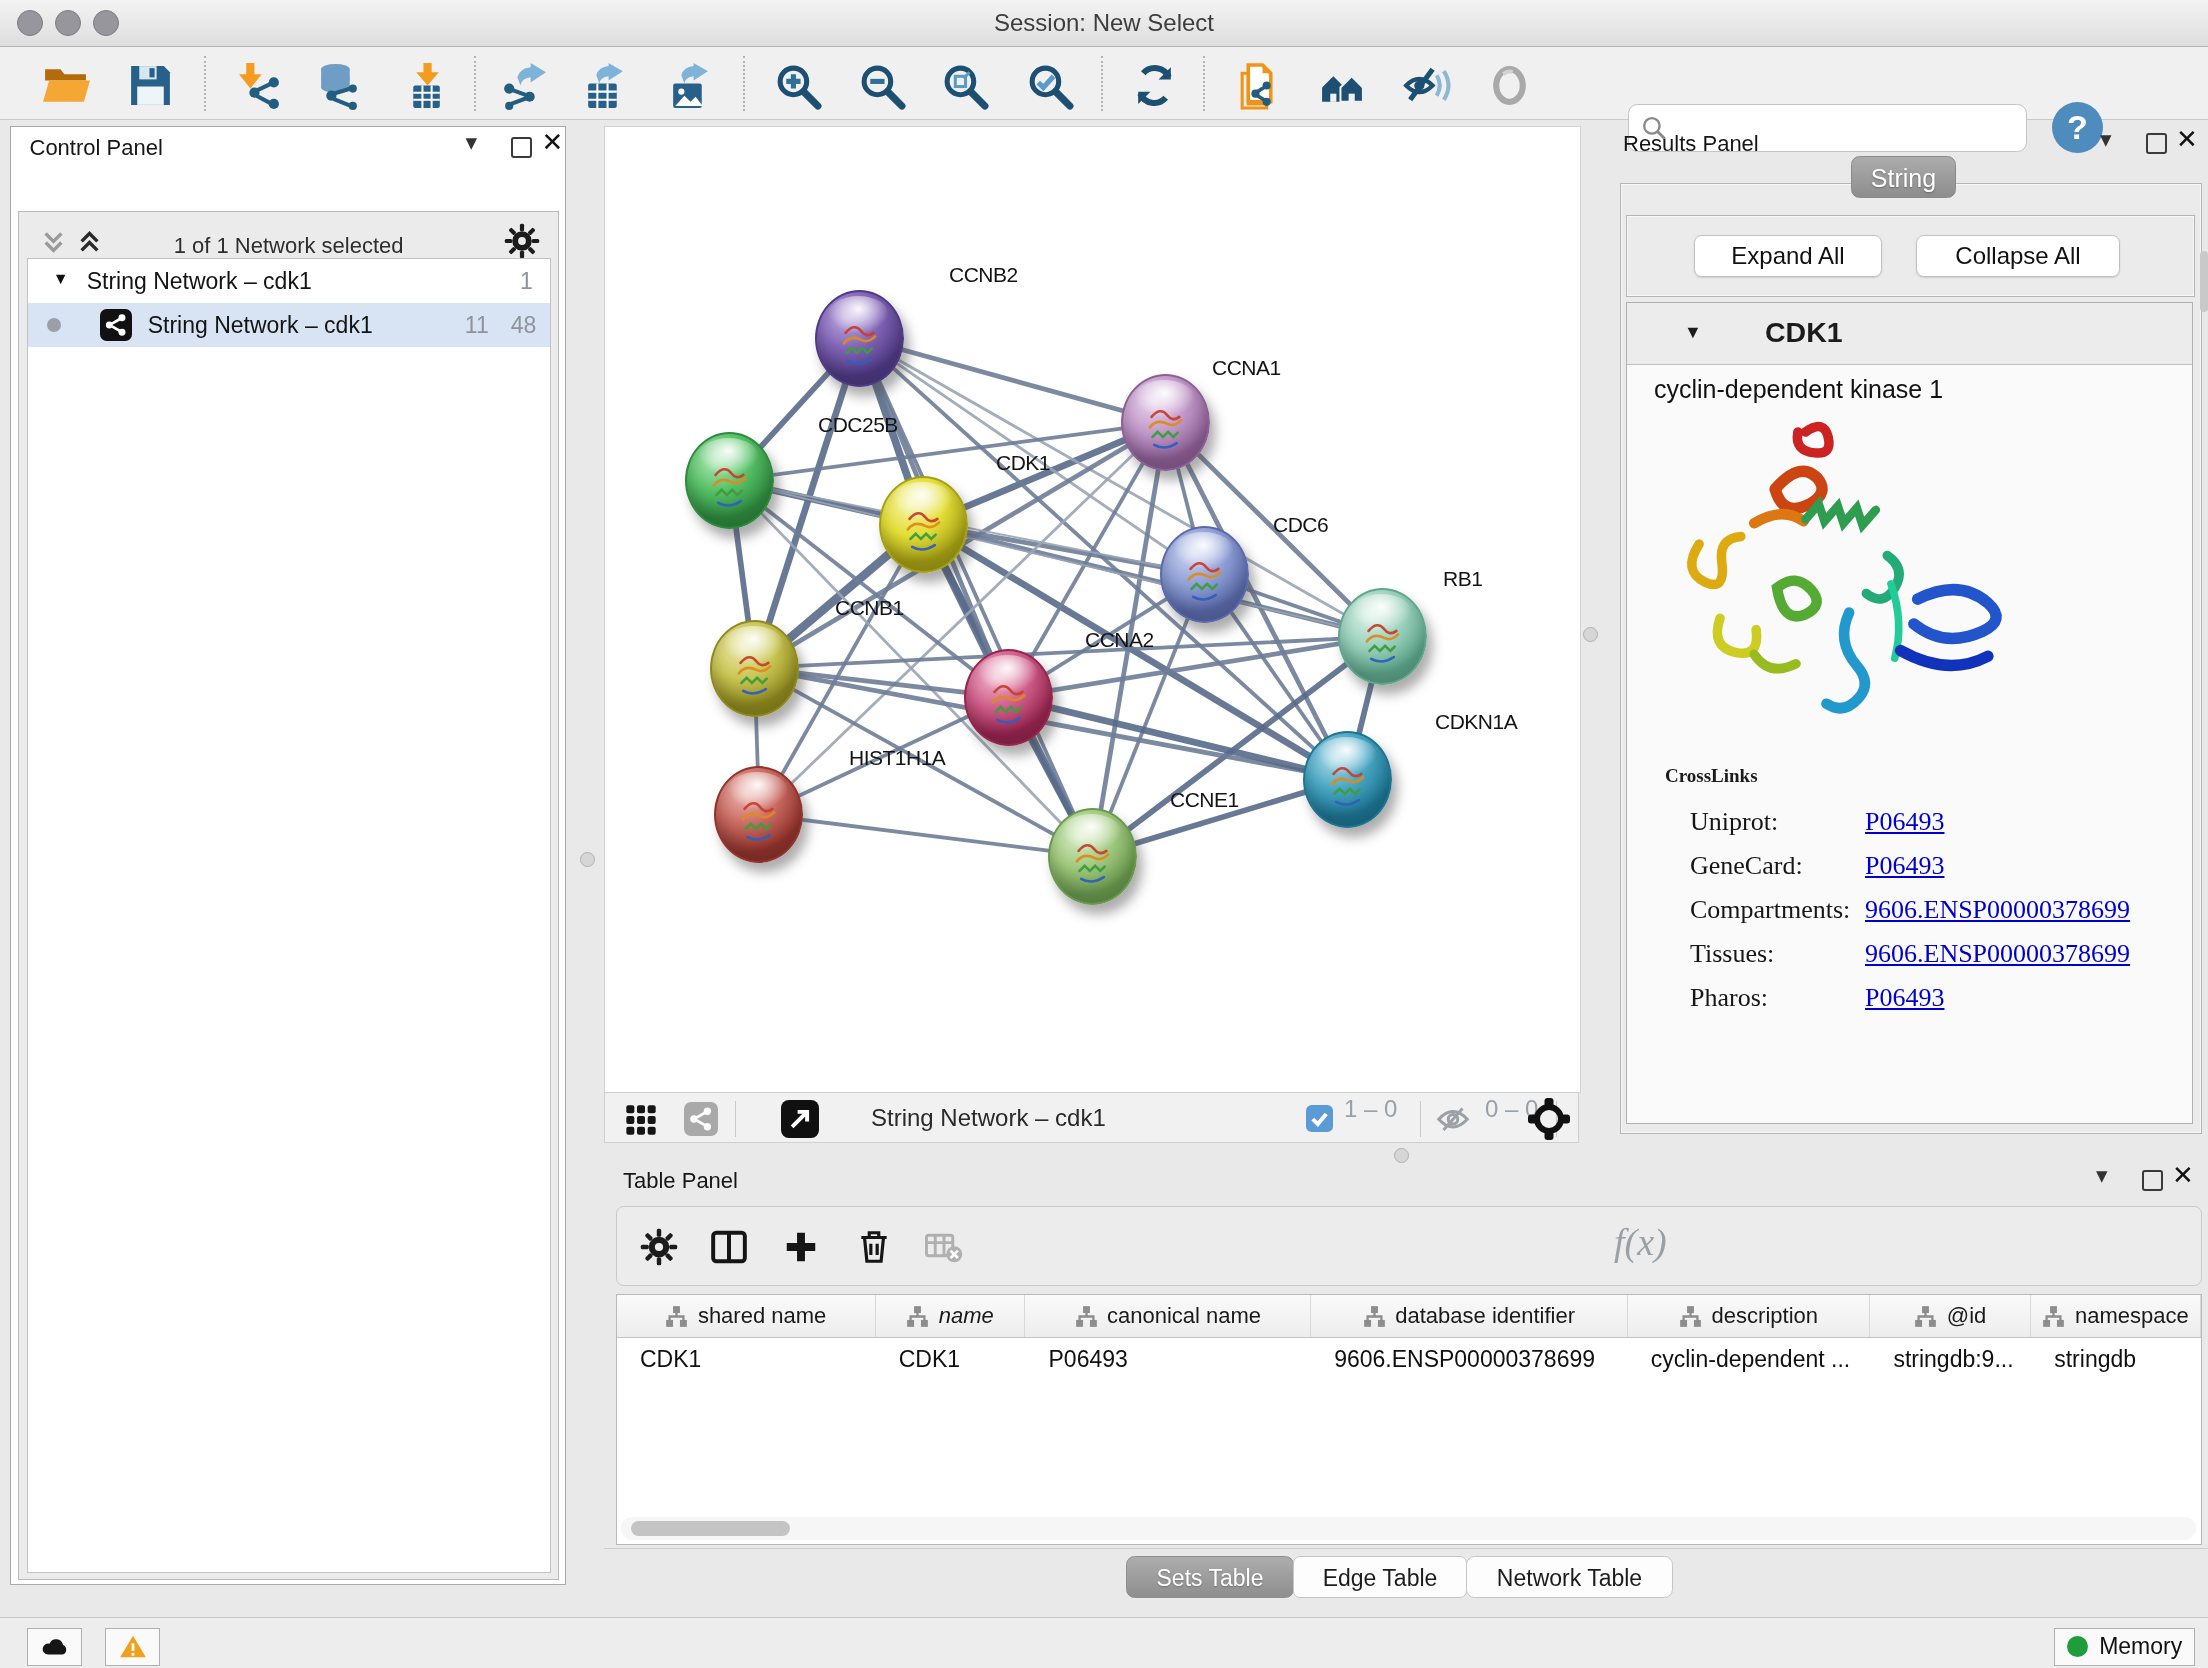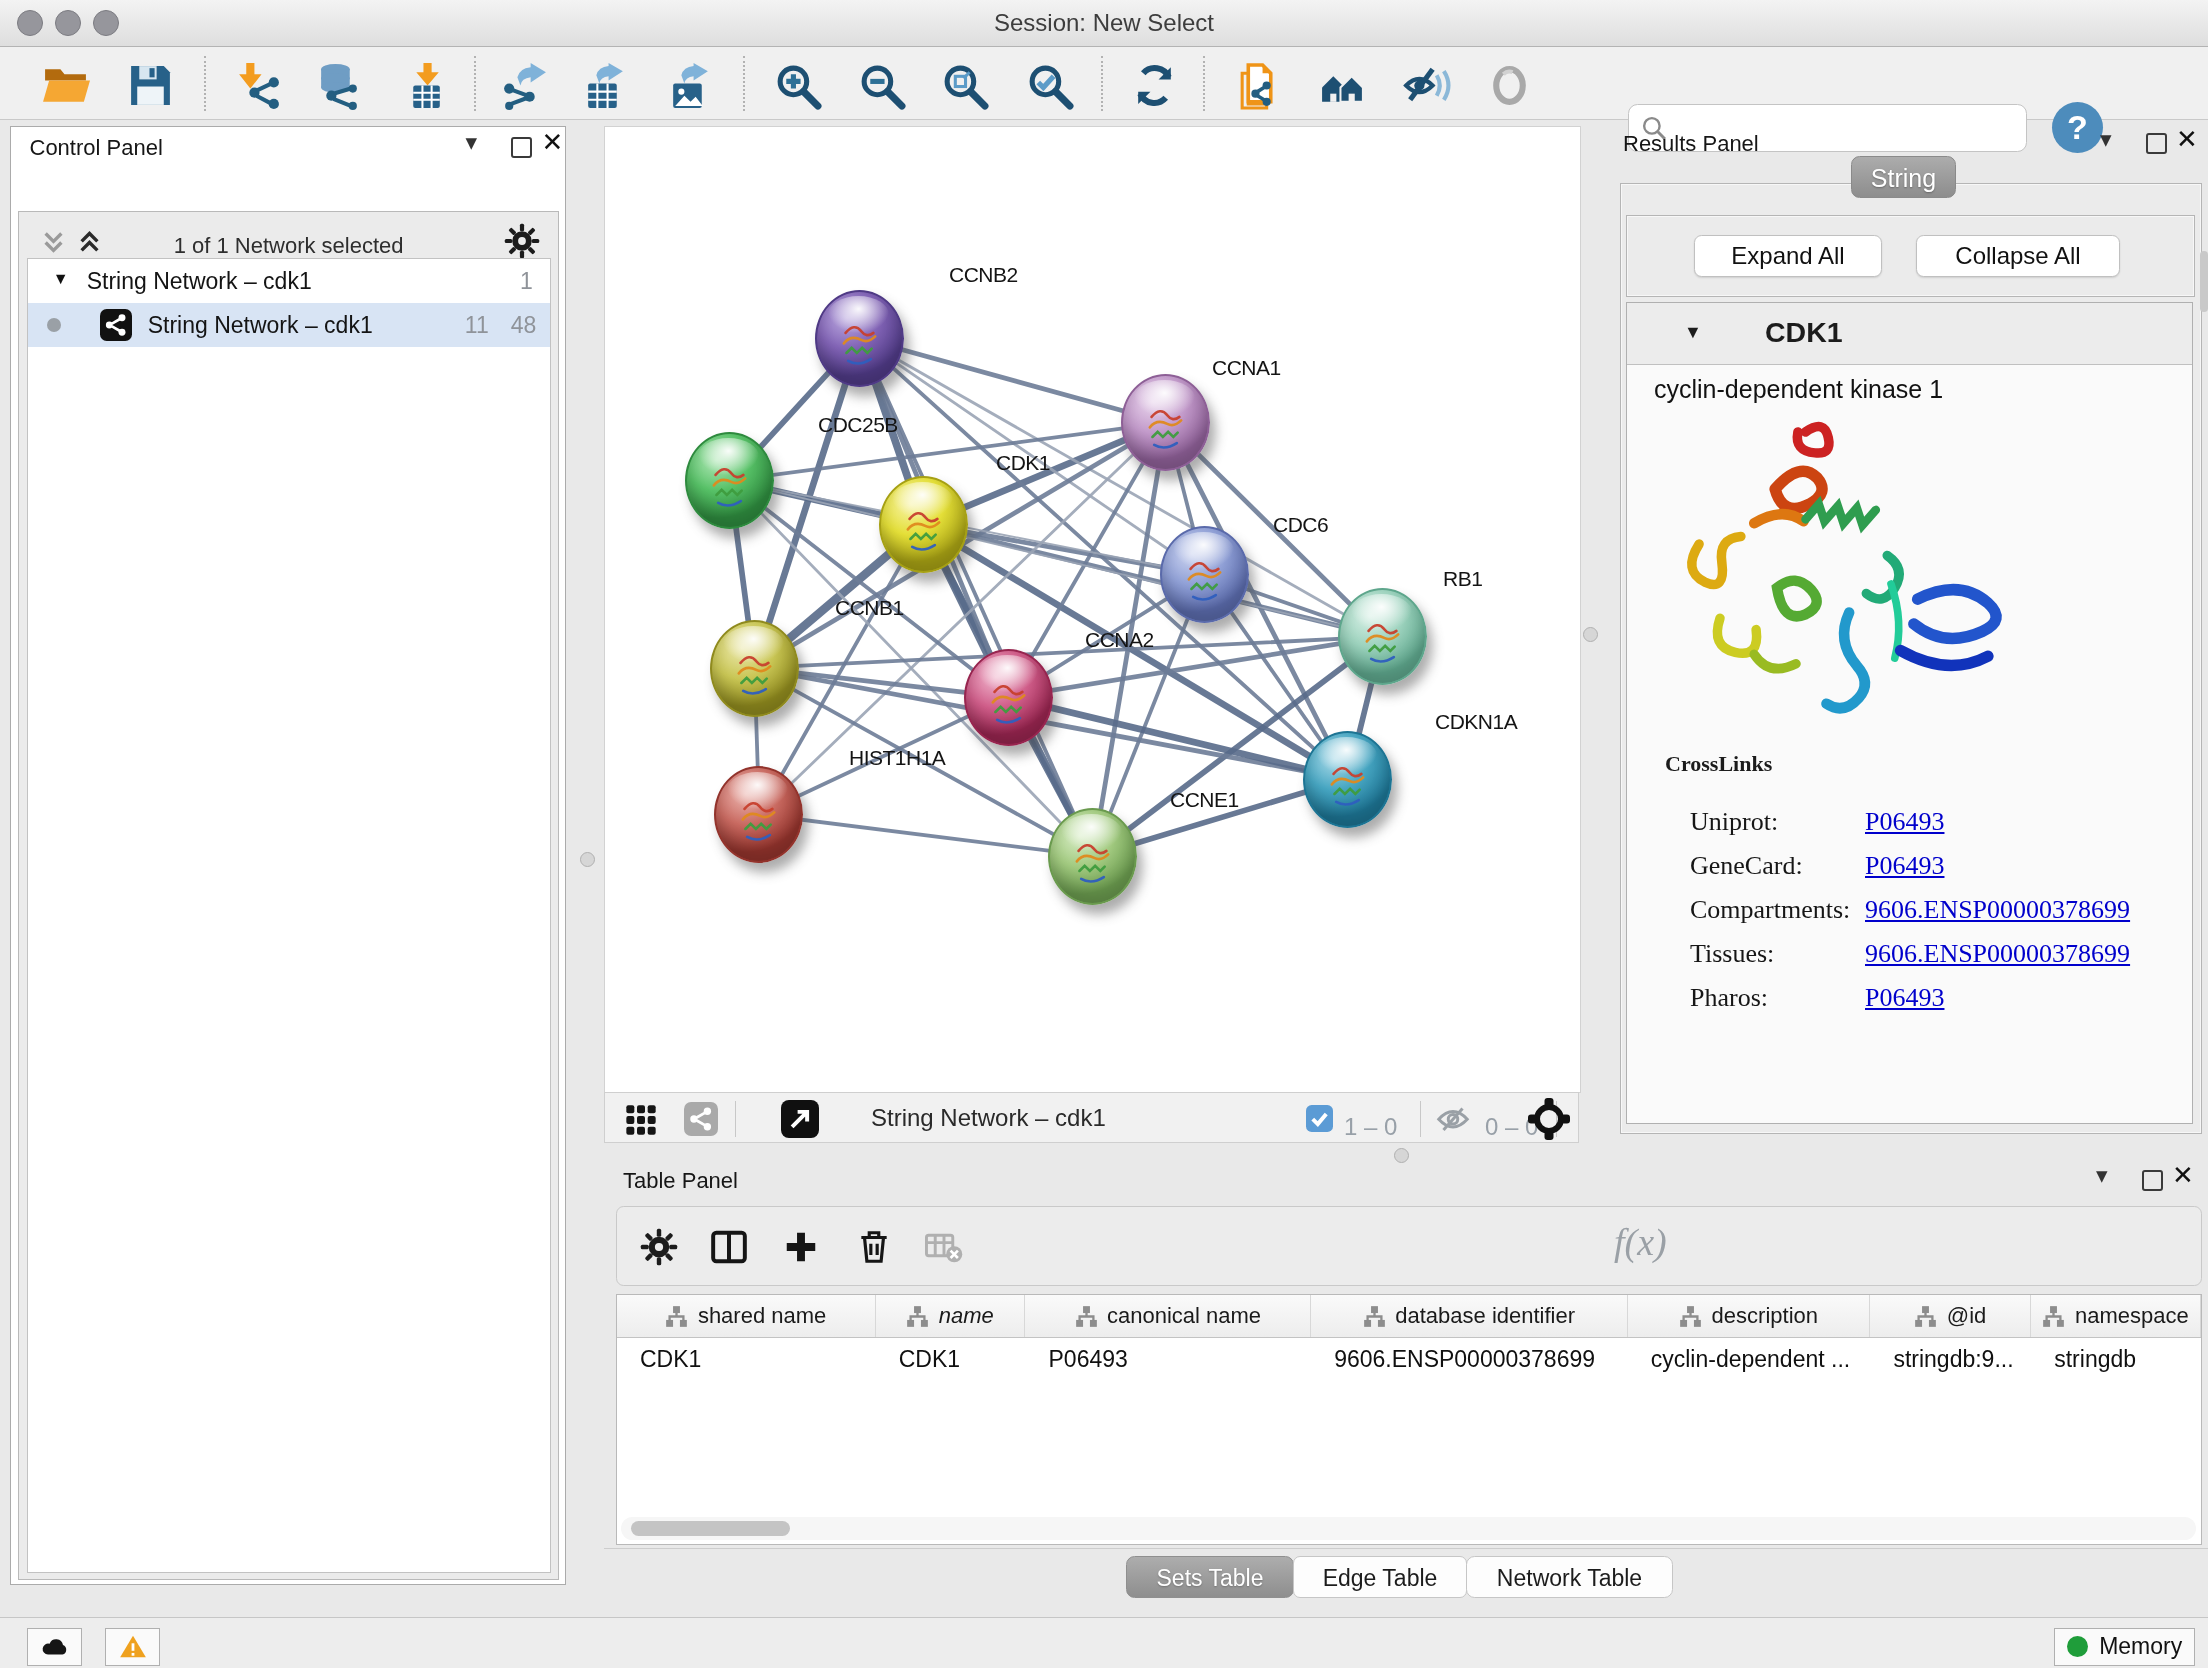--- a/index.html
+++ b/index.html
@@ -42,32 +42,32 @@
   
   #net{position:absolute;left:604px;top:126px;width:975px;height:965px;background:#fff;border:1px solid #d2d2d2;box-sizing:content-box;overflow:hidden;}
   #edges{position:absolute;left:0;top:0;}
   .node{position:absolute;width:89px;height:97px;border-radius:50%;border:2.9px solid var(--d);background:radial-gradient(ellipse 70% 60% at 35% 28%, var(--l) 0%, var(--b) 55%, var(--d) 104%);box-shadow:5.7px 9.5px 11.4px rgba(70,70,70,.45), inset 0 -11.4px 15px rgba(0,0,0,.18);box-sizing:border-box;display:flex;align-items:center;justify-content:center;}
   .node::before{content:"";position:absolute;left:13%;top:4%;width:72%;height:40%;border-radius:50%;background:radial-gradient(ellipse at 50% 35%, rgba(255,255,255,.95), rgba(255,255,255,0) 72%);}
   .node .sq{width:53px;height:61px;margin-top:7.6px;opacity:.95;}
   .nlabel{position:absolute;font-size:21px;letter-spacing:-0.5px;color:#141414;}
   #net-status{position:absolute;left:604px;top:1092px;width:975px;height:51px;background:#f1f1f1;border:1px solid #cfcfcf;box-sizing:border-box;}
   #net-status .vline{position:absolute;top:7.6px;height:36px;border-left:1px solid #c8c8c8;}
   .nst{position:absolute;font-size:24px;color:#2a2a2a;top:11.4px;}
-  .nsg{position:absolute;font-size:24px;color:#98a0a8;top:20px;}
+  .nsg{position:absolute;font-size:24px;color:#98a0a8;top:2px;}
   
   .rp-box{position:absolute;background:#ebebeb;border:1px solid #b5b5b5;box-shadow:inset 0 0 0 1px #f7f7f7;}
   .rp-tab{position:absolute;left:1851px;top:156px;width:105px;height:42px;line-height:42px;text-align:center;font-size:25px;color:#fff;background:linear-gradient(#acacac,#8d8d8d);border:1px solid #8a8a8a;border-radius:8.6px;text-shadow:0 1px 1.9px rgba(0,0,0,.3);box-sizing:border-box;}
   .rbtn{position:absolute;height:40px;line-height:40px;text-align:center;background:#fff;border:1px solid #c0c0c0;border-radius:7.6px;font-size:24px;color:#111;box-shadow:0 1px 1.9px rgba(0,0,0,.12);}
   .rp-section{position:absolute;left:1626px;top:302px;width:567px;height:822px;border:1px solid #b0b0b0;background:#fafafa;box-sizing:border-box;}
   .rp-sechead{height:61px;background:#ececec;border-bottom:1px solid #c0c0c0;position:relative;}
   .rp-sechead .tri{position:absolute;left:57px;top:19px;font-size:18px;}
   .rp-sechead .nm{position:absolute;left:138px;top:13.3px;font-size:28.5px;font-weight:bold;}
   .rp-desc{position:absolute;left:27px;top:72px;font-size:25px;color:#111;}
   .serif{font-family:"Liberation Serif","DejaVu Serif",serif;}
-  .clhead{position:absolute;left:38px;top:448px;font-size:22px;font-weight:bold;}
+  .clhead{position:absolute;left:38px;top:462px;font-size:19px;font-weight:bold;}
   #crosslinks{position:absolute;left:0;top:498px;width:100%;}
   .clrow{position:relative;height:44px;}
   .cll{position:absolute;left:63px;top:5.7px;font-size:26px;color:#161616;}
   .clv{position:absolute;left:238px;top:5.7px;font-size:26px;color:#0000cc;text-decoration:underline;}
   .rp-scroll{position:absolute;left:2200px;top:251px;width:7.6px;height:61px;border-radius:3.8px;background:#c9c9c9;}
   
   .tp-toolbar{position:absolute;left:616px;top:1206px;width:1586px;height:80px;background:#ececec;border:1px solid #c9c9c9;border-radius:7.6px;box-sizing:border-box;}
   .ticon{position:absolute;top:21px;width:38px;height:38px;}
   .fx{position:absolute;left:997px;top:13.3px;font-family:"Liberation Serif","DejaVu Serif",serif;font-style:italic;font-size:38px;color:#9aa0a6;}
   .tbl{position:absolute;left:616px;top:1294px;width:1586px;height:251px;background:#fff;border:1px solid #b9b9b9;box-sizing:border-box;}

